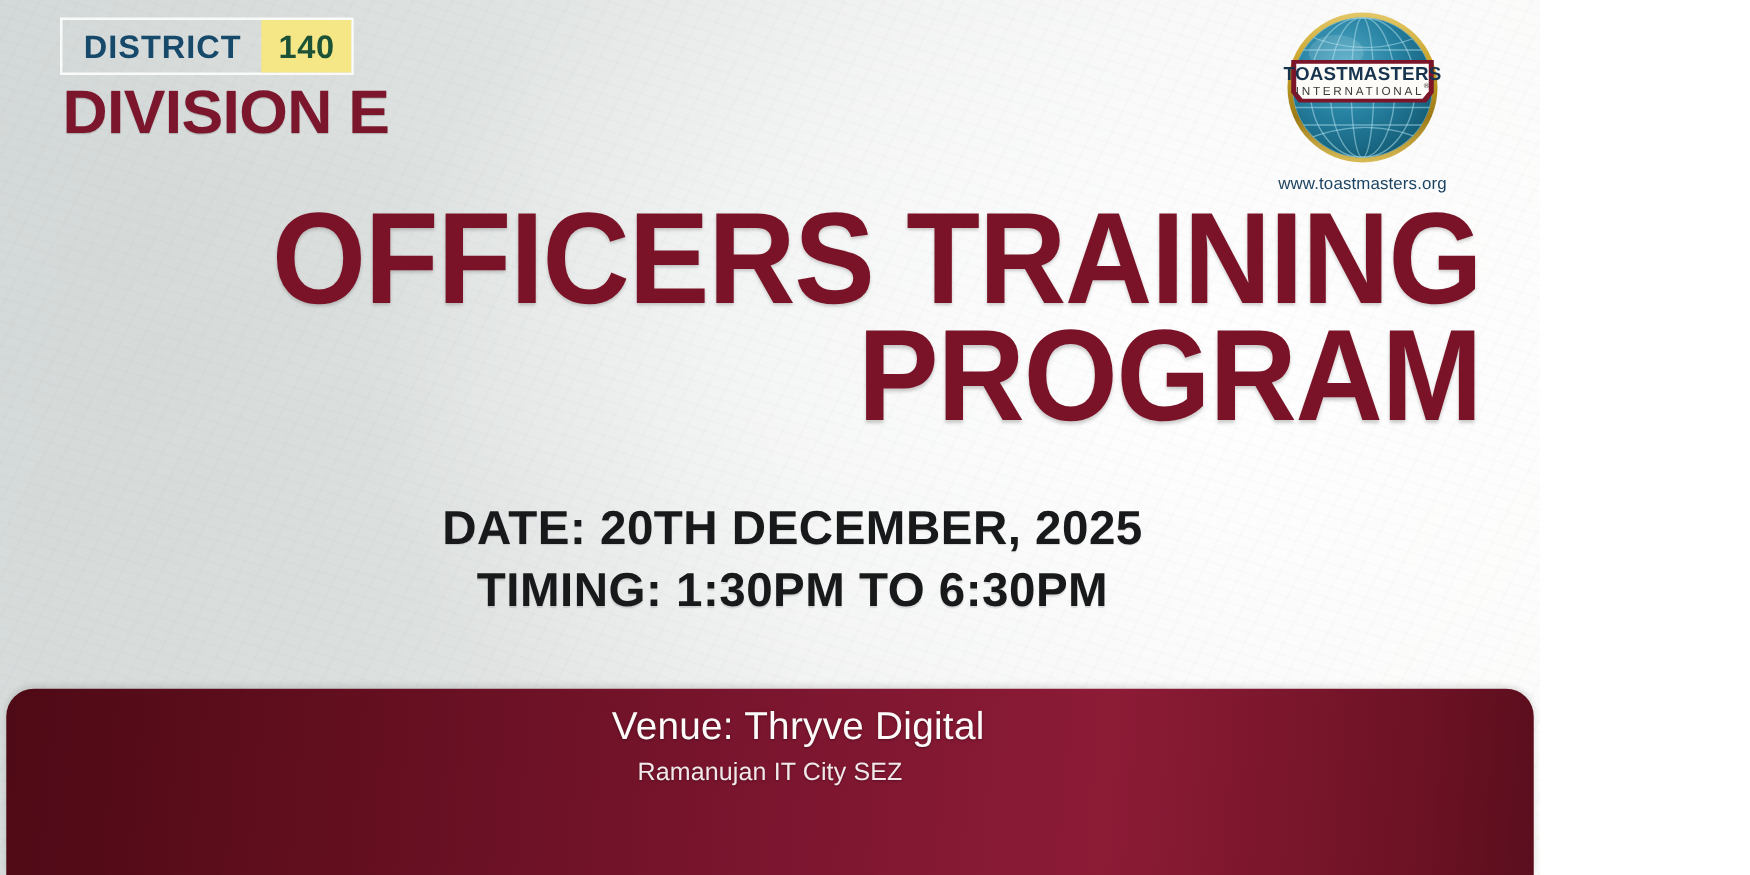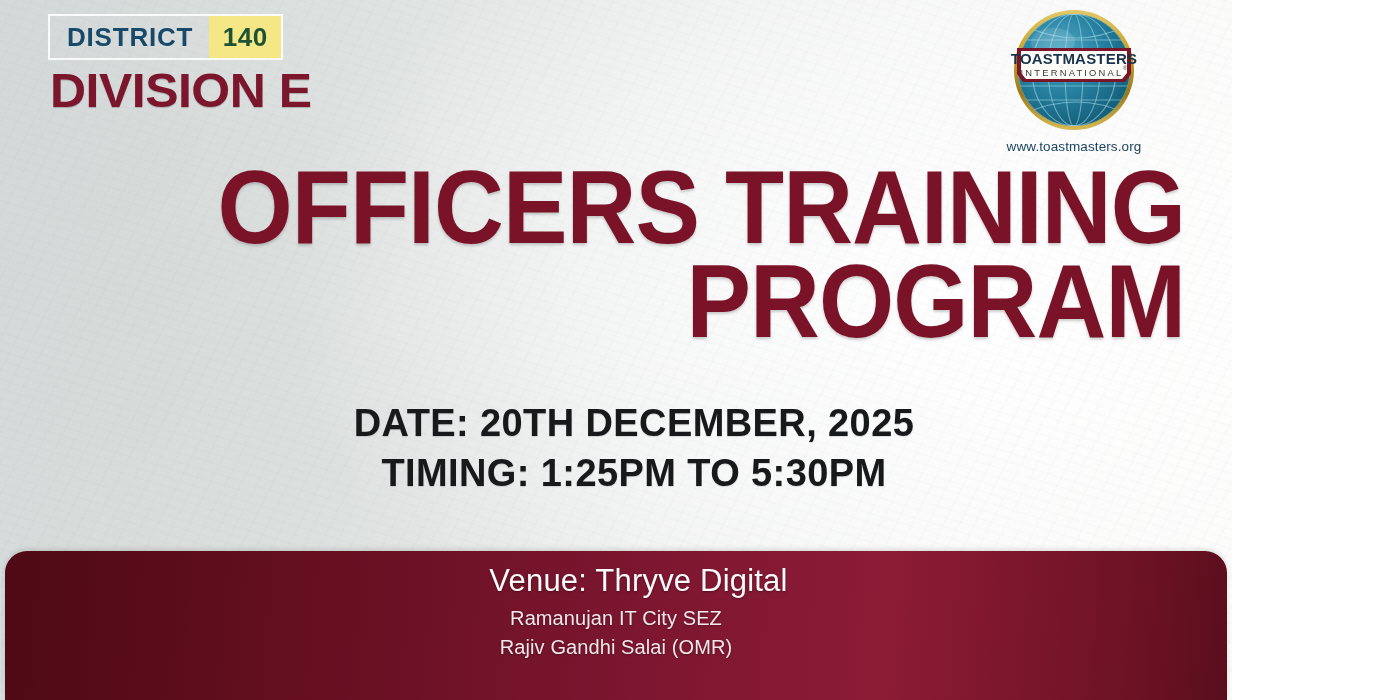--- a/index.html
+++ b/index.html
@@ -73,21 +73,21 @@
     color: #7c162c;
     text-shadow: 0 1px 1px rgba(0,0,0,0.22);
     transform: scaleX(1.02);
     transform-origin: left center;
     z-index: 5;
   }
 
   
   .tm-logo {
     position: absolute;
-    right: 78px;
+    right: 62px;
     top: 8px;
     width: 160px;
     height: 150px;
     z-index: 5;
   }
   .tm-globe-wrap {
     position: relative;
     width: 150px;
     height: 125px;
     margin: 0 auto;
@@ -242,26 +242,25 @@
     <div class="tm-url">www.toastmasters.org</div>
   </div>
 
   <div class="title-block">
     <div class="title-line title-line-1">OFFICERS TRAINING</div>
     <div class="title-line title-line-2">PROGRAM</div>
   </div>
 
   <div class="when-block">
     <div class="when-line">DATE: 20TH DECEMBER, 2025</div>
-    <div class="when-line">TIMING: 1:25PM TO 5:30PM</div>
+    <div class="when-line">TIMING: 1:30PM TO 6:30PM</div>
   </div>
 
   <div class="venue-banner">
     <div class="venue-inner">
       <div class="venue-title">Venue: Thryve Digital</div>
       <div class="venue-addr">
         <div>Ramanujan IT City SEZ</div>
-        <div>Rajiv Gandhi Salai (OMR)</div>
       </div>
     </div>
   </div>
 
 </div>
 
 </body></html>

